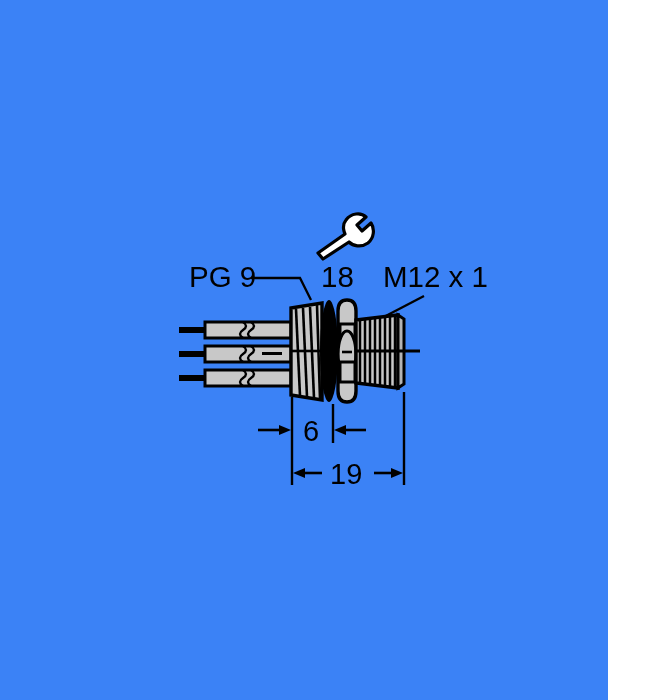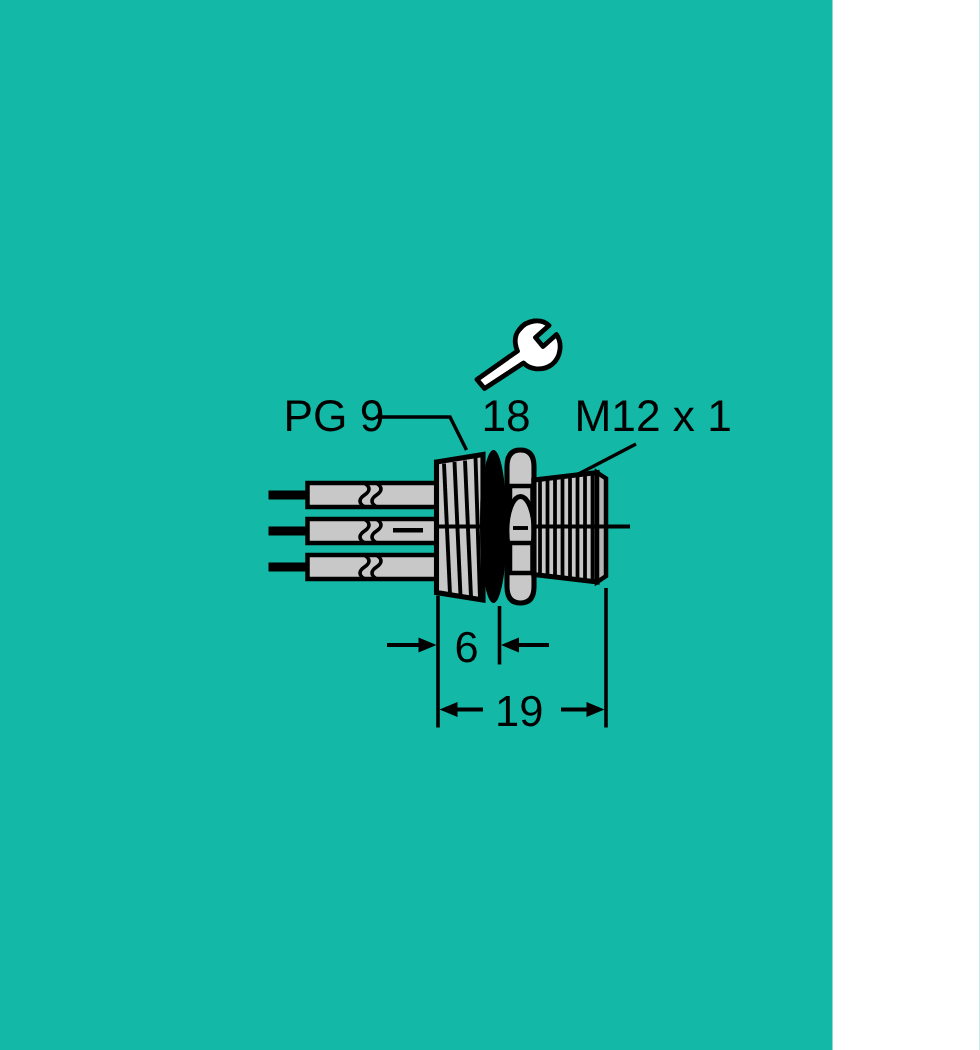--- a/index.html
+++ b/index.html
@@ -11,23 +11,23 @@
     width: 653px;
     height: 700px;
     font-family: "Liberation Sans", sans-serif;
     overflow: hidden;
     position: relative;
   }
   #drawing-root {
     position: absolute;
     left: 0;
     top: 0;
-    width: 555px;
+    width: 608px;
     height: 700px;
-    background: #14b8a6;
+    background: #3b82f6;
     text-align: center;
   }
   svg.diagram {
     display: block;
     width: 653px;
     height: 700px;
   }
   .dim-text, .label-text {
     font-family: "Liberation Sans", sans-serif;
     fill: #000000;

